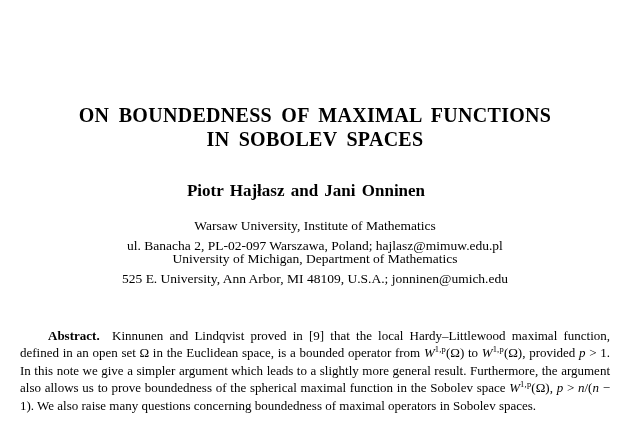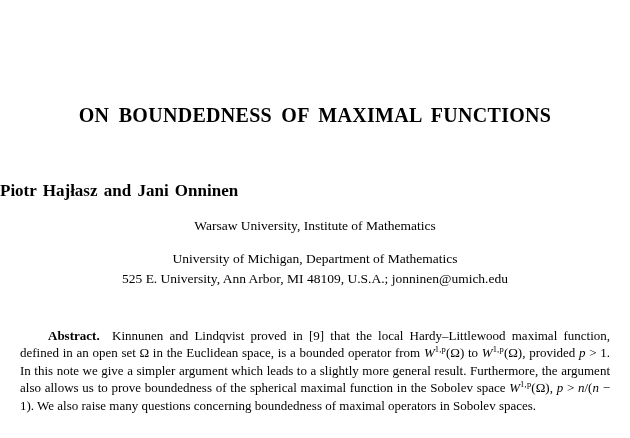--- a/index.html
+++ b/index.html
@@ -22,23 +22,24 @@
     position: absolute; left: 0; top: 103px; width: 630px;
     text-align: center;
     font-size: 20px; font-weight: bold;
     line-height: 24px;
     letter-spacing: 0.3px;
     word-spacing: 4px;
   }
 
   .authors {
     position: absolute; left: 0; top: 181px; width: 516px;
-    text-align: left;
+    text-align: center;
     font-size: 17px; font-weight: bold;
     word-spacing: 2px;
+    padding-left: 48px;
   }
 
   .affil {
     position: absolute; left: 0; width: 630px;
     text-align: center;
     font-size: 13.5px; line-height: 19.5px;
   }
   .affil-1 { top: 216px; }
   .affil-2 { top: 249px; text-align: center; }
 
@@ -53,26 +54,28 @@
   .abstract sup { font-size: 8.5px; line-height: 0; letter-spacing: 0.2px; }
 </style>
 </head>
 <body>
 
 <div class="page">
 
 
   <div class="title">
     <div>ON BOUNDEDNESS OF MAXIMAL FUNCTIONS</div>
+    <div>IN SOBOLEV SPACES</div>
   </div>
 
   <div class="authors">Piotr Hajłasz and Jani Onninen</div>
 
   <div class="affil affil-1">
     <div>Warsaw University, Institute of Mathematics</div>
+    <div>ul. Banacha 2, PL-02-097 Warszawa, Poland; hajlasz@mimuw.edu.pl</div>
   </div>
 
   <div class="affil affil-2">
     <div>University of Michigan, Department of Mathematics</div>
     <div>525 E. University, Ann Arbor, MI 48109, U.S.A.; jonninen@umich.edu</div>
   </div>
 
   <p class="abstract"><span class="b">Abstract.</span><span>&nbsp; Kinnunen and Lindqvist proved in [9] that the local Hardy–Littlewood maximal function, defined in an open set Ω in the Euclidean space, is a bounded operator from </span><span class="i">W</span><sup>1,p</sup><span>(Ω) to </span><span class="i">W</span><sup>1,p</sup><span>(Ω), provided </span><span class="i">p</span><span> &gt; 1.  In this note we give a simpler argument which leads to a slightly more general result.  Furthermore, the argument also allows us to prove boundedness of the spherical maximal function in the Sobolev space </span><span class="i">W</span><sup>1,p</sup><span>(Ω), </span><span class="i">p</span><span> &gt; </span><span class="i">n</span><span>/(</span><span class="i">n</span><span> − 1).  We also raise many questions concerning boundedness of maximal operators in Sobolev spaces.</span></p>
 
 </div>

